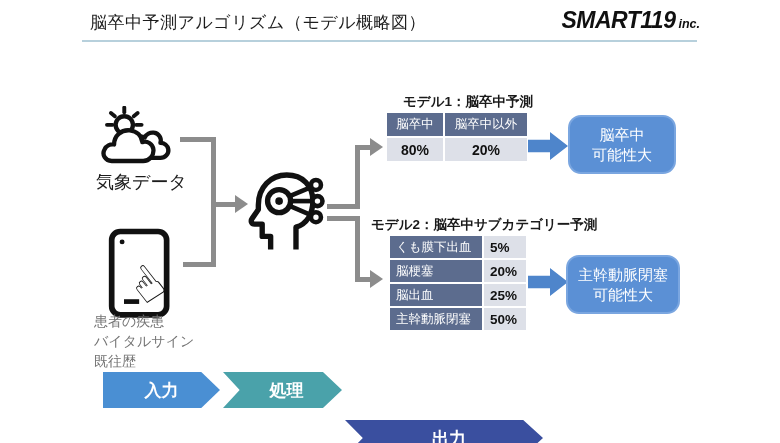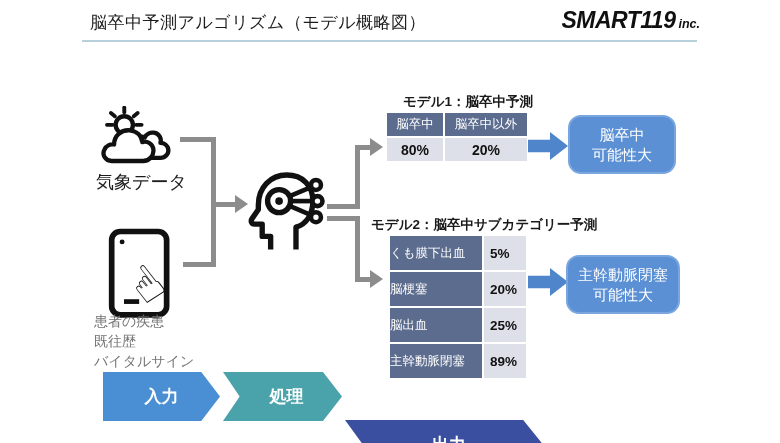--- a/index.html
+++ b/index.html
@@ -38,36 +38,36 @@
   .h2 { left:371px; top:216px; }
 
   table.mtable { position:absolute; border-collapse:separate; border-spacing:2px; }
   .t1 { left:385px; top:111px; }
   .t2 { left:388px; top:234px; }
   .mtable td { vertical-align:middle; }
   .hcell { background:#5c6c8e; color:#ffffff; font-size:12.5px; text-align:center; }
   .t1 .hcell { width:56px; height:23px; }
   .t1 .vcell { width:56px; height:23px; background:#dde0e8; color:#111; font-size:14px; font-weight:700; text-align:center; }
   .t1 .wide { width:82px; }
-  .t2 .hcell { width:92px; height:34px; text-align:left; padding-left:0; }
+  .t2 .hcell { width:92px; height:22px; text-align:left; padding-left:6px; }
   .t2 .vcell { width:42px; height:21px; background:#dde0e8; color:#111; font-size:13.5px; font-weight:700; text-align:left; padding-left:6px; }
 
   .fat-arrow { position:absolute; width:40px; height:28px; background:#4e85cb;
                clip-path:polygon(0 28%, 55% 28%, 55% 0, 100% 50%, 55% 100%, 55% 72%, 0 72%); }
   .fa1 { left:528px; top:132px; }
   .fa2 { left:528px; top:268px; }
 
   .result-box { position:absolute; background:#5b90d5; border:2px solid #7aa6e0; border-radius:13px;
                 color:#ffffff; font-size:15px; line-height:20px; text-align:center;
                 display:flex; flex-direction:column; justify-content:center; }
   .rb1 { left:568px; top:115px; width:108px; height:59px; }
   .rb2 { left:566px; top:255px; width:114px; height:59px; }
 
   
-  .chev { position:absolute; top:372px; height:49px; color:#ffffff; font-size:17px; font-weight:700;
+  .chev { position:absolute; top:372px; height:36px; color:#ffffff; font-size:17px; font-weight:700;
           display:flex; align-items:center; justify-content:center; }
   .c1 { left:103px; width:117px; clip-path:polygon(0 0, 84% 0, 100% 50%, 84% 100%, 0 100%); }
   .c2 { left:223px; width:119px; clip-path:polygon(0 0, 84% 0, 100% 50%, 84% 100%, 0 100%, 14% 50%); text-indent:8px; }
   .c3 { left:345px; width:198px; clip-path:polygon(0 0, 90% 0, 100% 50%, 90% 100%, 0 100%, 9% 50%); text-indent:10px;margin-top:48px; }
 </style>
 </head>
 <body>
 
 <div class="canvas">
 
@@ -96,22 +96,22 @@
   <div class="tablet-wrap">
     <svg viewBox="0 0 76 104" width="72" height="100">
       <rect x="6" y="5" width="58" height="88" rx="9" fill="#fff" stroke="#111" stroke-width="6"></rect>
       <circle cx="17" cy="16" r="2.6" fill="#111"></circle>
       <line x1="19" y1="79" x2="35" y2="79" stroke="#111" stroke-width="5"></line>
     </svg>
     <span class="hand-glyph">☝</span>
   </div>
   <div class="patient-label">
     <div>患者の疾患</div>
+    <div>バイタルサイン</div>
     <div>既往歴</div>
-    <div>バイタルサイン</div>
   </div>
 
   <div class="gline" style="left:180px;top:137px;width:36px;height:5px;"></div>
   <div class="gline" style="left:211px;top:137px;width:5px;height:130px;"></div>
   <div class="gline" style="left:183px;top:262px;width:33px;height:5px;"></div>
   <div class="gline" style="left:211px;top:202px;width:24px;height:5px;"></div>
   <div class="gtri" style="left:235px;top:195px;"></div>
   <div class="gline" style="left:327px;top:204px;width:33px;height:5px;"></div>
   <div class="gline" style="left:327px;top:216px;width:33px;height:5px;"></div>
   <div class="gline" style="left:355px;top:145px;width:5px;height:64px;"></div>
@@ -166,21 +166,21 @@
     <tr>
       <td class="hcell">脳梗塞</td>
       <td class="vcell">20%</td>
     </tr>
     <tr>
       <td class="hcell">脳出血</td>
       <td class="vcell">25%</td>
     </tr>
     <tr>
       <td class="hcell">主幹動脈閉塞</td>
-      <td class="vcell">89%</td>
+      <td class="vcell">50%</td>
     </tr>
   </tbody>
     </table>
   <div class="fat-arrow fa2"></div>
   <div class="result-box rb2">
     <div>主幹動脈閉塞</div>
     <div>可能性大</div>
   </div>
 
   <div class="chev c1" style="background: rgb(74, 143, 211);">入力</div>

